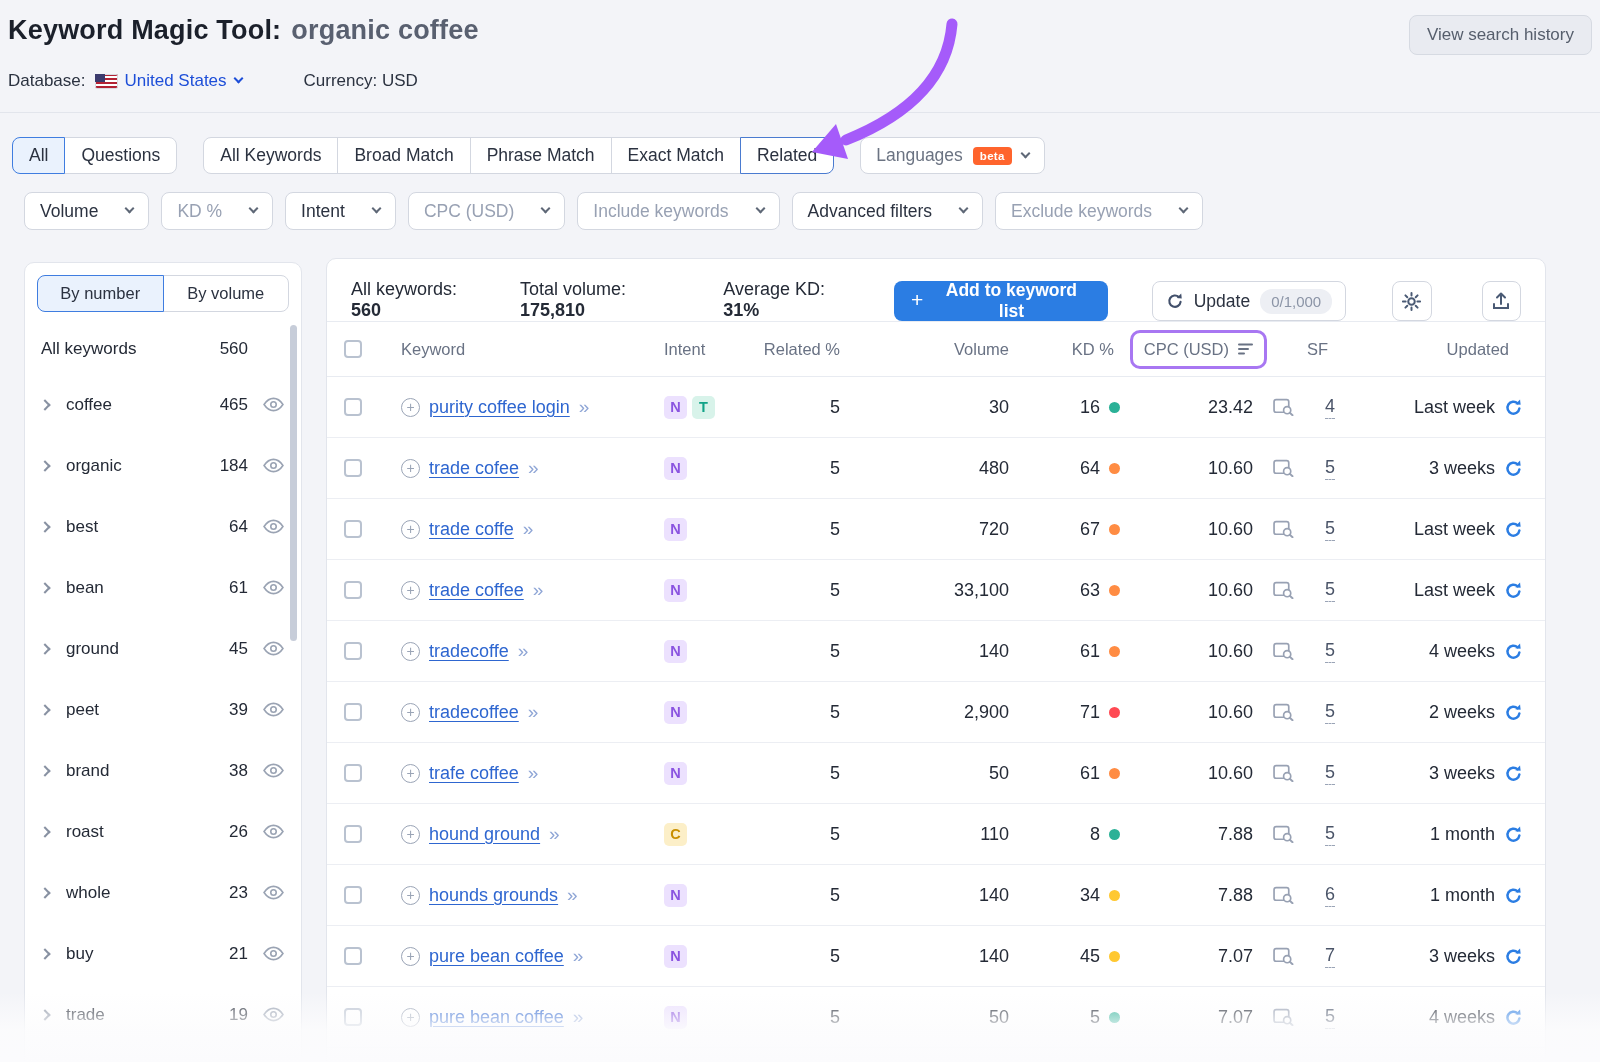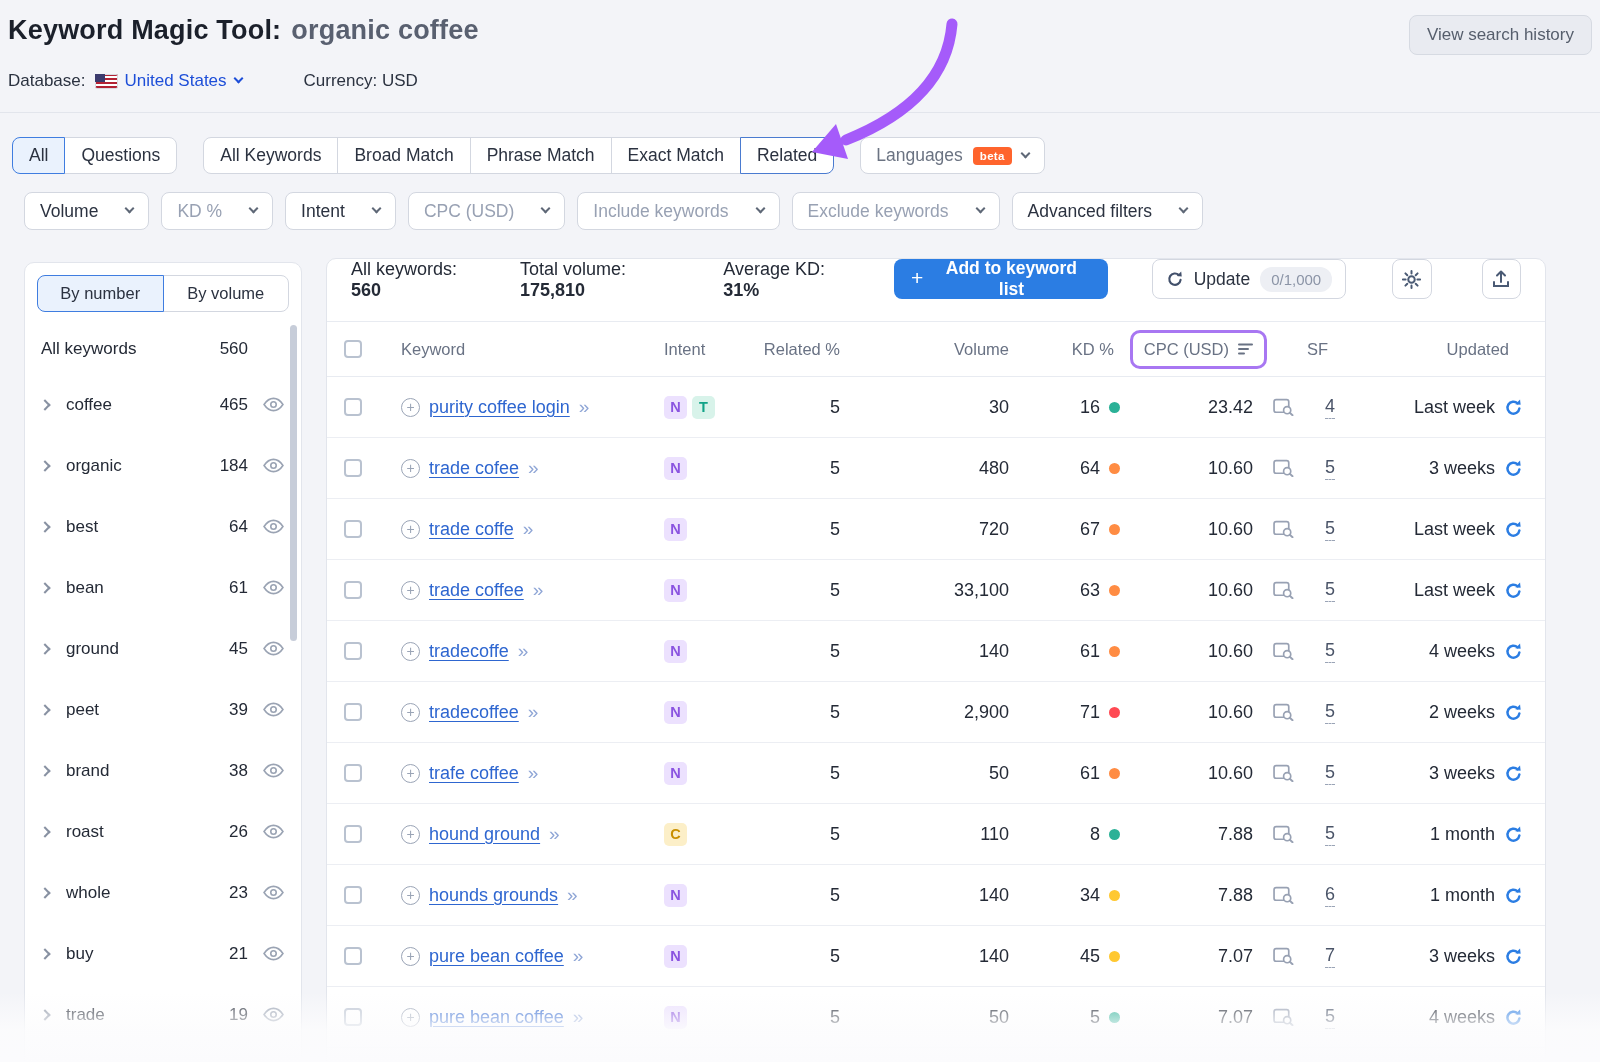--- a/index.html
+++ b/index.html
@@ -49,21 +49,21 @@
   .side-item{height:61px;display:flex;align-items:center;padding:0 16px;font-size:17px;color:#242a36;cursor:pointer}
   .side-item.all{height:50px}
   .side-caret{width:8px;height:8px;border-top:2px solid #8891a2;border-right:2px solid #8891a2;transform:rotate(45deg);margin-right:17px;flex:none}
   .side-count{margin-left:auto}
   .eye-wrap{width:22px;margin-left:15px;color:#9aa3b3;display:flex;flex:none}
   .side-item.all .eye-wrap{visibility:hidden}
   .side-scrollbar{position:absolute;right:4px;top:62px;width:7px;height:316px;border-radius:4px;background:#c7cdd9}
 
   
   .main-card{position:absolute;left:326px;top:258px;width:1220px;height:804px;background:#fff;border:1px solid #e2e5ec;border-radius:10px 10px 0 0;overflow:hidden}
-  .stats{height:62px;display:flex;align-items:flex-start;padding:0 24px;font-size:18px;gap:30px}
+  .stats{height:62px;display:flex;align-items:flex-end;padding:0 24px;font-size:18px;gap:30px}
   .stat b{font-weight:bold}
   .add-btn{margin-left:auto;background:#2b7de3;color:#fff;border:none;border-radius:8px;height:40px;padding:0 17px;font-size:17.5px;display:flex;align-items:center;gap:9px;cursor:pointer;font-family:inherit;font-weight:bold}
   .add-plus{font-size:21px;font-weight:normal;margin-top:-2px}
   .update-btn{height:40px;border:1px solid #d3d7e0;border-radius:8px;background:#fff;display:flex;align-items:center;gap:10px;padding:0 13px;font-size:17.5px;color:#2b3240;cursor:pointer;font-family:inherit;margin-left:14px}
   .update-btn svg{color:#42506b}
   .update-pill{background:#edeff4;border-radius:12px;padding:4px 11px;font-size:15px;color:#8b94a6}
   .icon-btn{width:40px;height:40px;border:1px solid #d3d7e0;border-radius:8px;background:#fff;display:flex;align-items:center;justify-content:center;cursor:pointer;color:#4a5a74;margin-left:16px}
   .icon-btn.export{margin-left:20px}
 
   
@@ -156,26 +156,26 @@
       <span class="caret small"></span>
     </button>
     <button class="filter muted">
       <span class="filter-label">CPC (USD)</span>
       <span class="caret small"></span>
     </button>
     <button class="filter muted">
       <span class="filter-label">Include keywords</span>
       <span class="caret small"></span>
     </button>
+    <button class="filter">
+      <span class="filter-label">Advanced filters</span>
+      <span class="caret small"></span>
+    </button>
     <button class="filter muted">
       <span class="filter-label">Exclude keywords</span>
-      <span class="caret small"></span>
-    </button>
-    <button class="filter">
-      <span class="filter-label">Advanced filters</span>
       <span class="caret small"></span>
     </button>
   </div>
 
 <aside class="sidebar">
   <div class="side-toggle">
     <button class="side-btn selected">By number</button>
     <button class="side-btn">By volume</button>
   </div>
   <div class="side-list" id="side-list">

